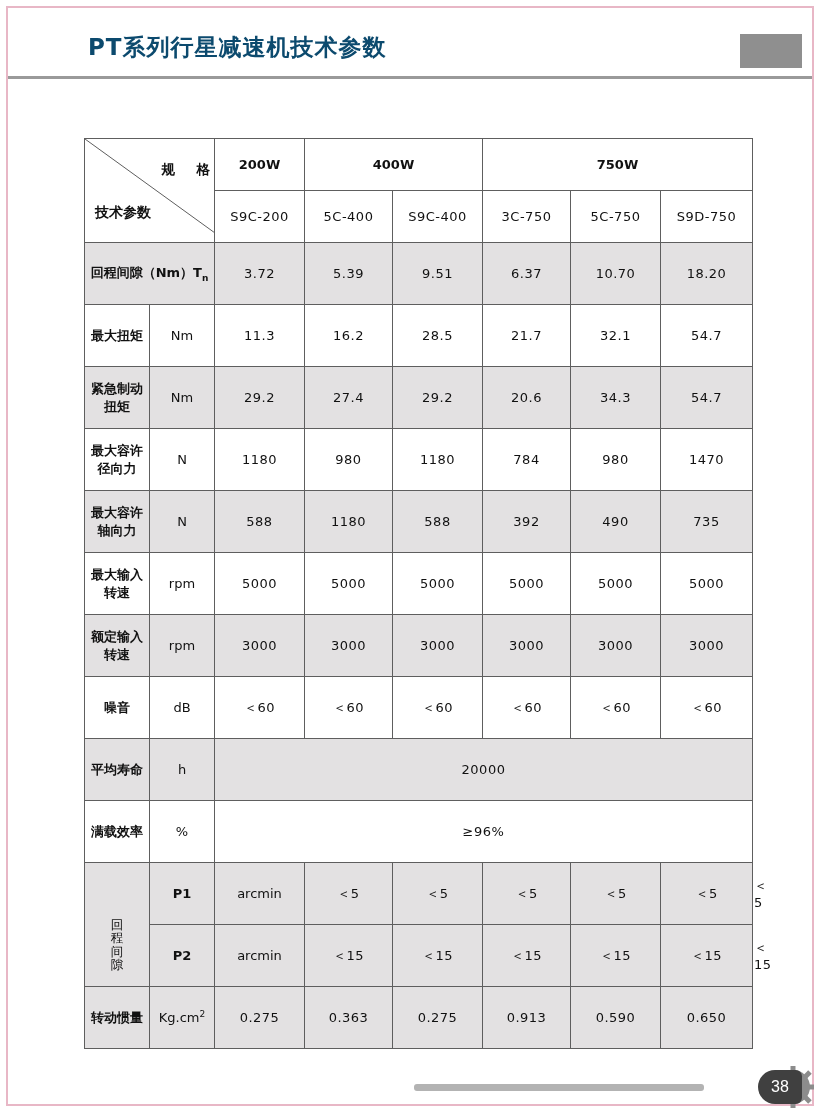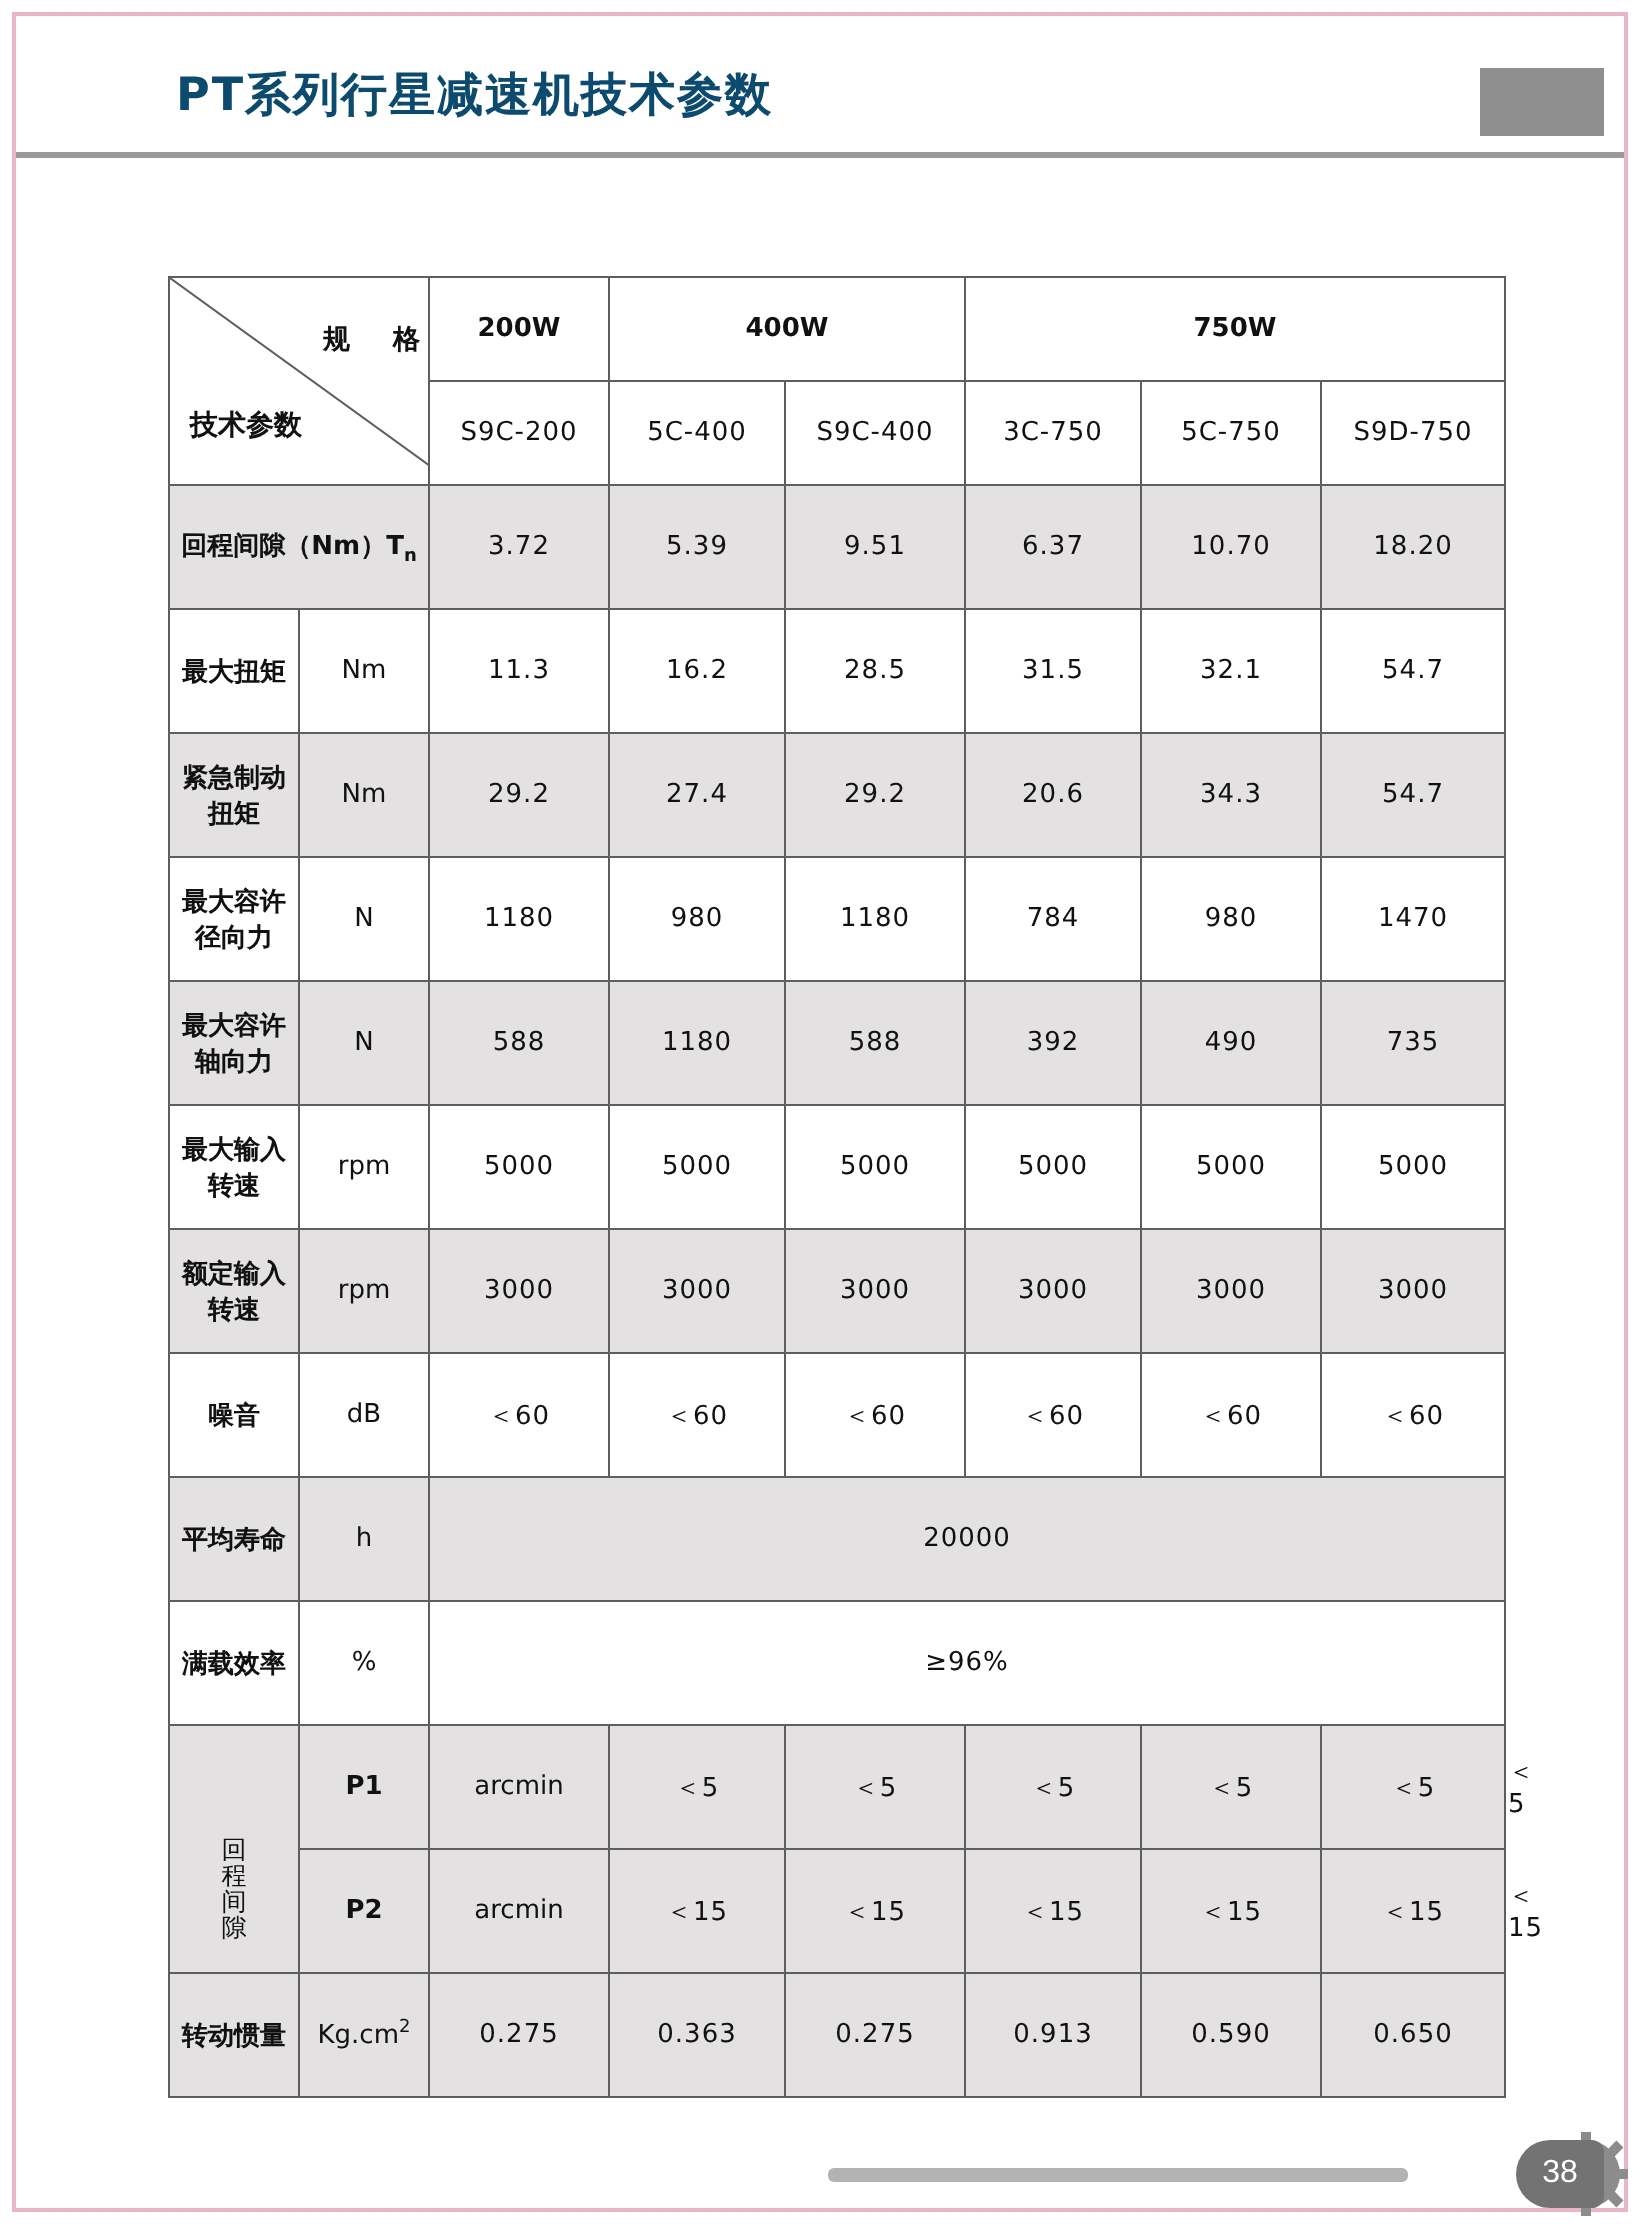--- a/index.html
+++ b/index.html
@@ -172,21 +172,21 @@
     height: 7px;
     background: #b3b3b3;
     border-radius: 3px;
   }
   .page-badge {
     position: absolute;
     right: 18px;
     bottom: 8px;
     width: 44px;
     height: 34px;
-    background: #737373;
+    background: #404040;
     border-radius: 22px 8px 8px 22px;
     color: #ffffff;
     font-size: 16px;
     display: flex;
     align-items: center;
     justify-content: center;
     font-family: "Liberation Sans", sans-serif;
   }
   .gear-icon {
     position: absolute;
@@ -259,21 +259,21 @@
           <td class="rowh val shade">10.70</td>
           <td class="rowh val shade">18.20</td>
         </tr>
 
         <tr>
           <td class="rowh lbl">最大扭矩</td>
           <td class="rowh unit">Nm</td>
           <td class="rowh val">11.3</td>
           <td class="rowh val">16.2</td>
           <td class="rowh val">28.5</td>
-          <td class="rowh val">31.5</td>
+          <td class="rowh val">21.7</td>
           <td class="rowh val">32.1</td>
           <td class="rowh val">54.7</td>
         </tr>
 
         <tr>
           <td class="rowh lbl shade">紧急制动扭矩</td>
           <td class="rowh unit shade">Nm</td>
           <td class="rowh val shade">29.2</td>
           <td class="rowh val shade">27.4</td>
           <td class="rowh val shade">29.2</td>

